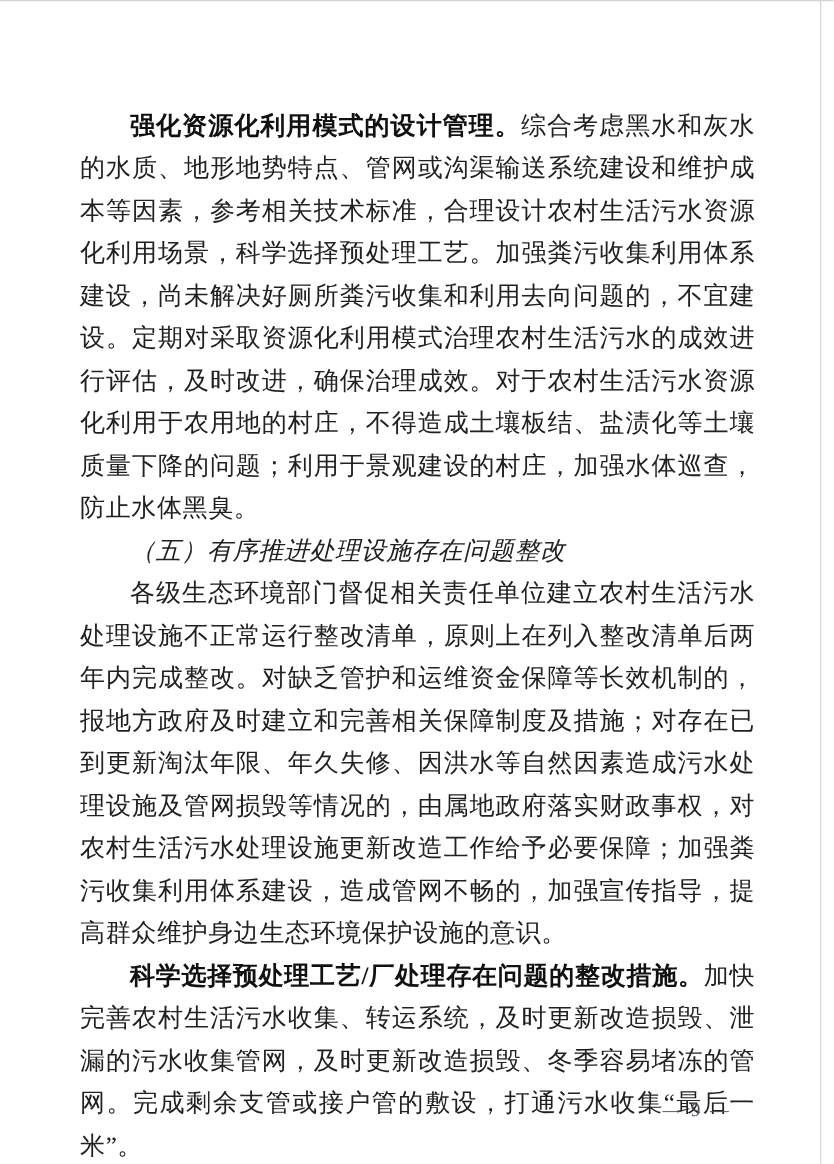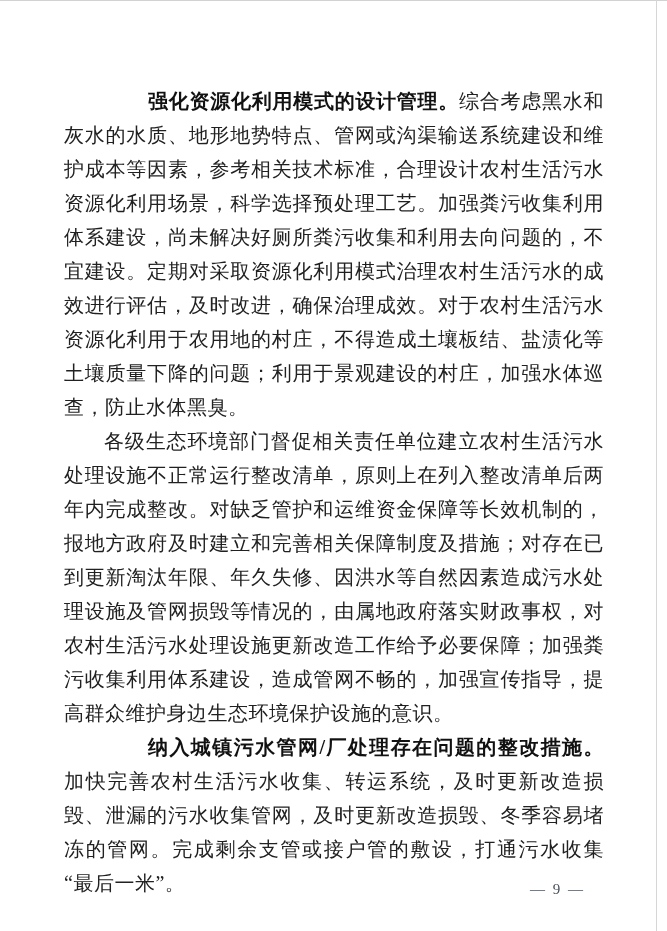--- a/index.html
+++ b/index.html
@@ -52,39 +52,39 @@
     word-break: break-all;
   }
   .doc-body p.heading {
     font-style: italic;
     font-weight: 400;
     text-align: left;
   }
   .doc-body span.bold {
     font-weight: 700;
     color: #111111;
-    margin-left: 44px;
   }
   .page-footer {
     position: absolute;
     top: 879px;
     right: 82px;
     font-size: 15px;
     line-height: 20px;
     color: #4a4f58;
     letter-spacing: 2px;
   }
 </style>
 </head>
 <body>
 
 <div class="page">
   <div class="page-top-line"></div>
   <div class="page-edge-line"></div>
 
   <div class="doc-body" id="doc-body">
       <p class="body"><span class="bold">强化资源化利用模式的设计管理。</span><span>综合考虑黑水和灰水的水质、地形地势特点、管网或沟渠输送系统建设和维护成本等因素，参考相关技术标准，合理设计农村生活污水资源化利用场景，科学选择预处理工艺。加强粪污收集利用体系建设，尚未解决好厕所粪污收集和利用去向问题的，不宜建设。定期对采取资源化利用模式治理农村生活污水的成效进行评估，及时改进，确保治理成效。对于农村生活污水资源化利用于农用地的村庄，不得造成土壤板结、盐渍化等土壤质量下降的问题；利用于景观建设的村庄，加强水体巡查，防止水体黑臭。</span></p>
+      <p class="heading"><span>（五）有序推进处理设施存在问题整改</span></p>
       <p class="body"><span>各级生态环境部门督促相关责任单位建立农村生活污水处理设施不正常运行整改清单，原则上在列入整改清单后两年内完成整改。对缺乏管护和运维资金保障等长效机制的，报地方政府及时建立和完善相关保障制度及措施；对存在已到更新淘汰年限、年久失修、因洪水等自然因素造成污水处理设施及管网损毁等情况的，由属地政府落实财政事权，对农村生活污水处理设施更新改造工作给予必要保障；加强粪污收集利用体系建设，造成管网不畅的，加强宣传指导，提高群众维护身边生态环境保护设施的意识。</span></p>
-      <p class="body"><span class="bold">纳入城镇污水管网/厂处理存在问题的整改措施。</span><span>加快完善农村生活污水收集、转运系统，及时更新改造损毁、泄漏的污水收集管网，及时更新改造损毁、冬季容易堵冻的管网。完成剩余支管或接户管的敷设，打通污水收集“最后一米”。</span></p>
+      <p class="body"><span class="bold">科学选择预处理工艺/厂处理存在问题的整改措施。</span><span>加快完善农村生活污水收集、转运系统，及时更新改造损毁、泄漏的污水收集管网，及时更新改造损毁、冬季容易堵冻的管网。完成剩余支管或接户管的敷设，打通污水收集“最后一米”。</span></p>
     </div>
 
   <div class="page-footer">— 9 —</div>
 </div>
 
 </body></html>

